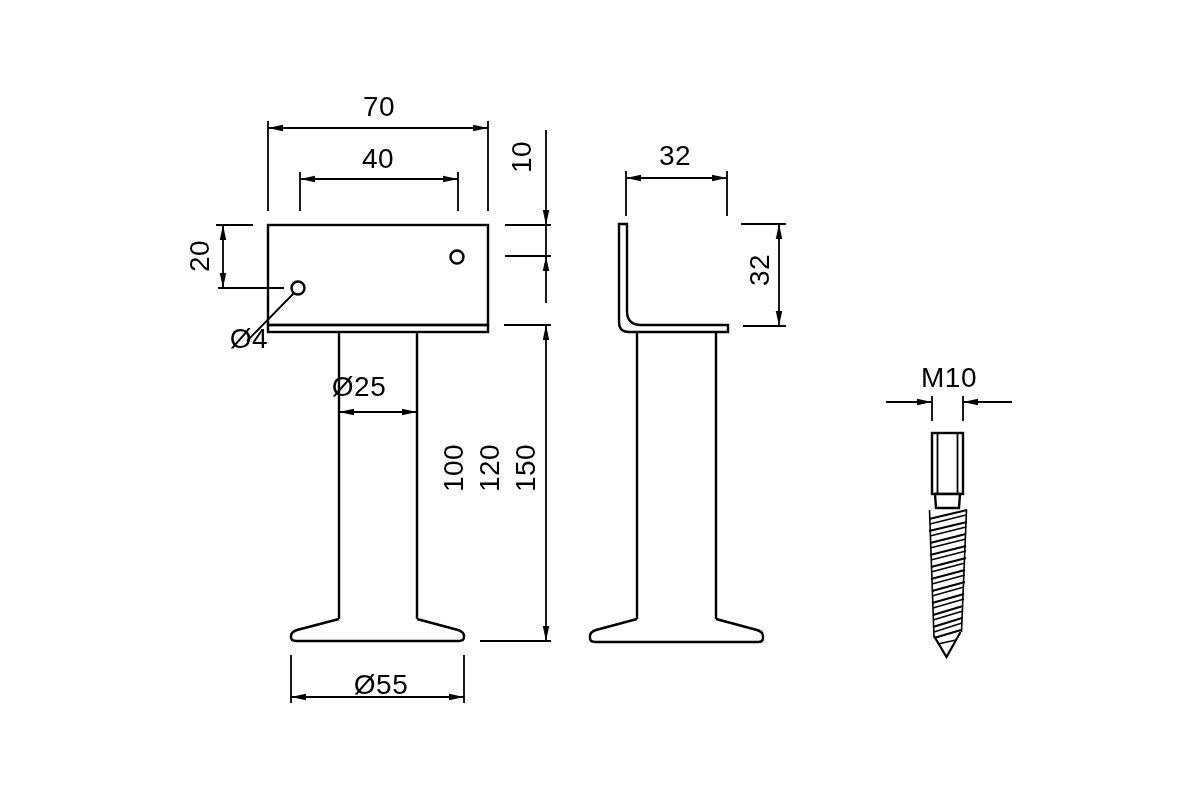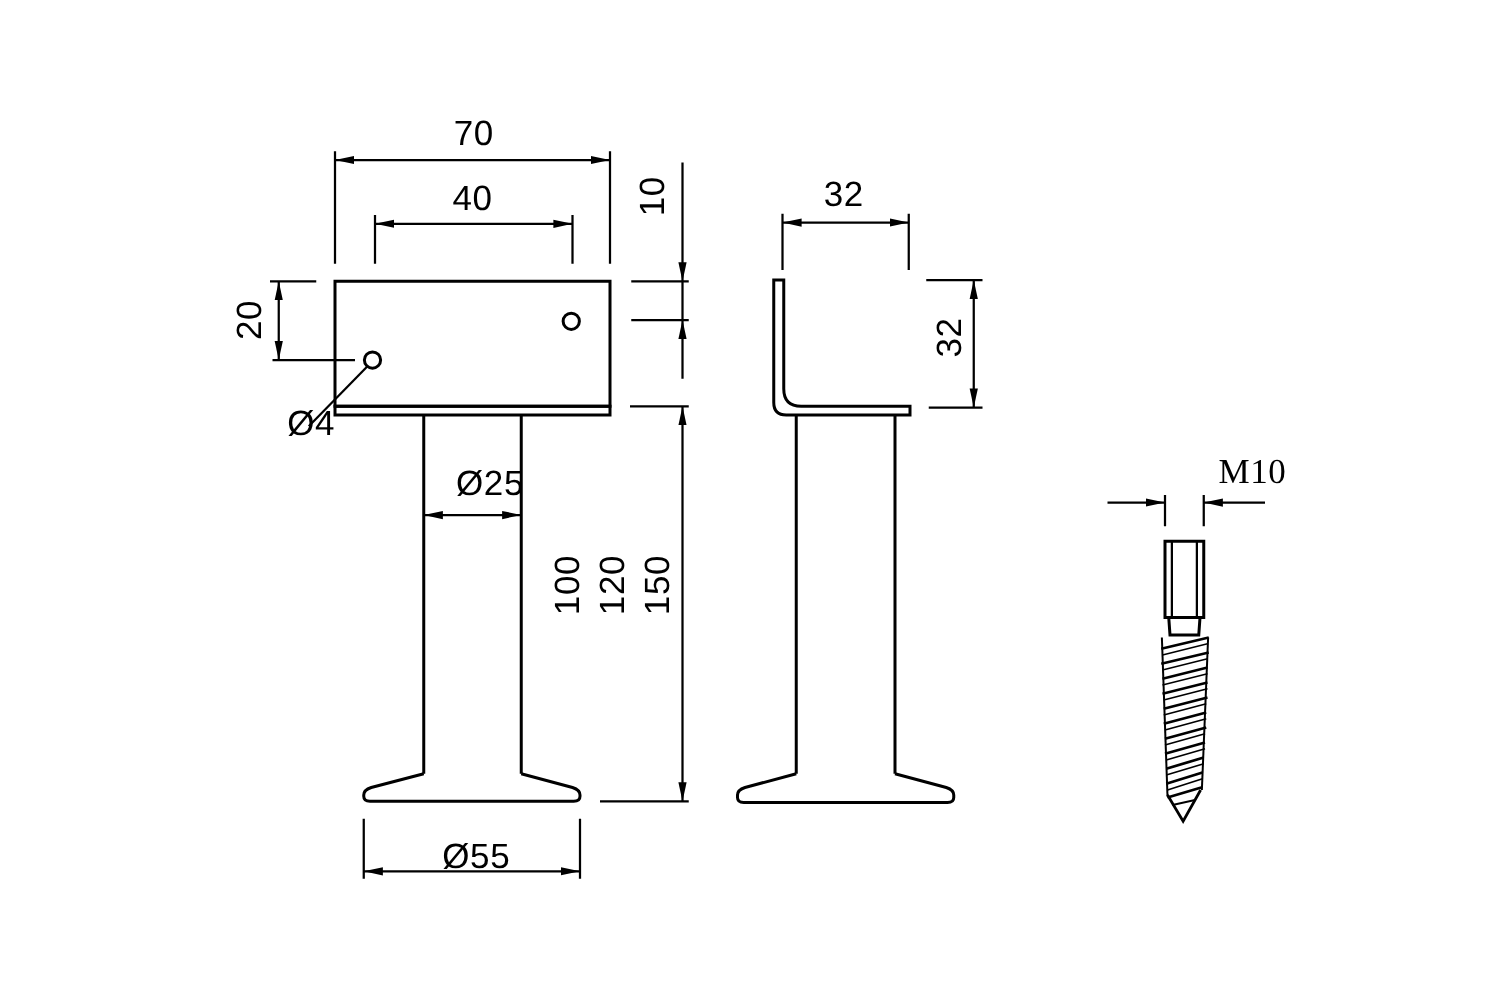--- a/index.html
+++ b/index.html
@@ -176,29 +176,29 @@
   <div class="lbl" style="left:379px; top:107px;">70</div>
 
   <div class="lbl" style="left:378px; top:159px;">40</div>
 
   <div class="lbl rot" style="left:200px; top:256px;">20</div>
 
   <div class="lbl" style="left:249px; top:339px;">Ø4</div>
 
   <div class="lbl rot" style="left:522px; top:157px;">10</div>
 
-  <div class="lbl" style="left:392px; top:387px;">Ø25</div>
+  <div class="lbl" style="left:359px; top:387px;">Ø25</div>
 
   <div id="height-variants" style="left:490px; top:468px;">
     <span>100</span>
     <span>120</span>
     <span>150</span>
   </div>
 
   <div class="lbl" style="left:381px; top:685px;">Ø55</div>
 
   <div class="lbl" style="left:675px; top:156px;">32</div>
 
   <div class="lbl rot" style="left:760px; top:270px;">32</div>
 
-  <div class="lbl" style="left:1002px; top:378px;font-family:Liberation Serif, serif;">M10</div>
+  <div class="lbl" style="left:949px; top:378px;">M10</div>
 
 </div>
 
 </body></html>

